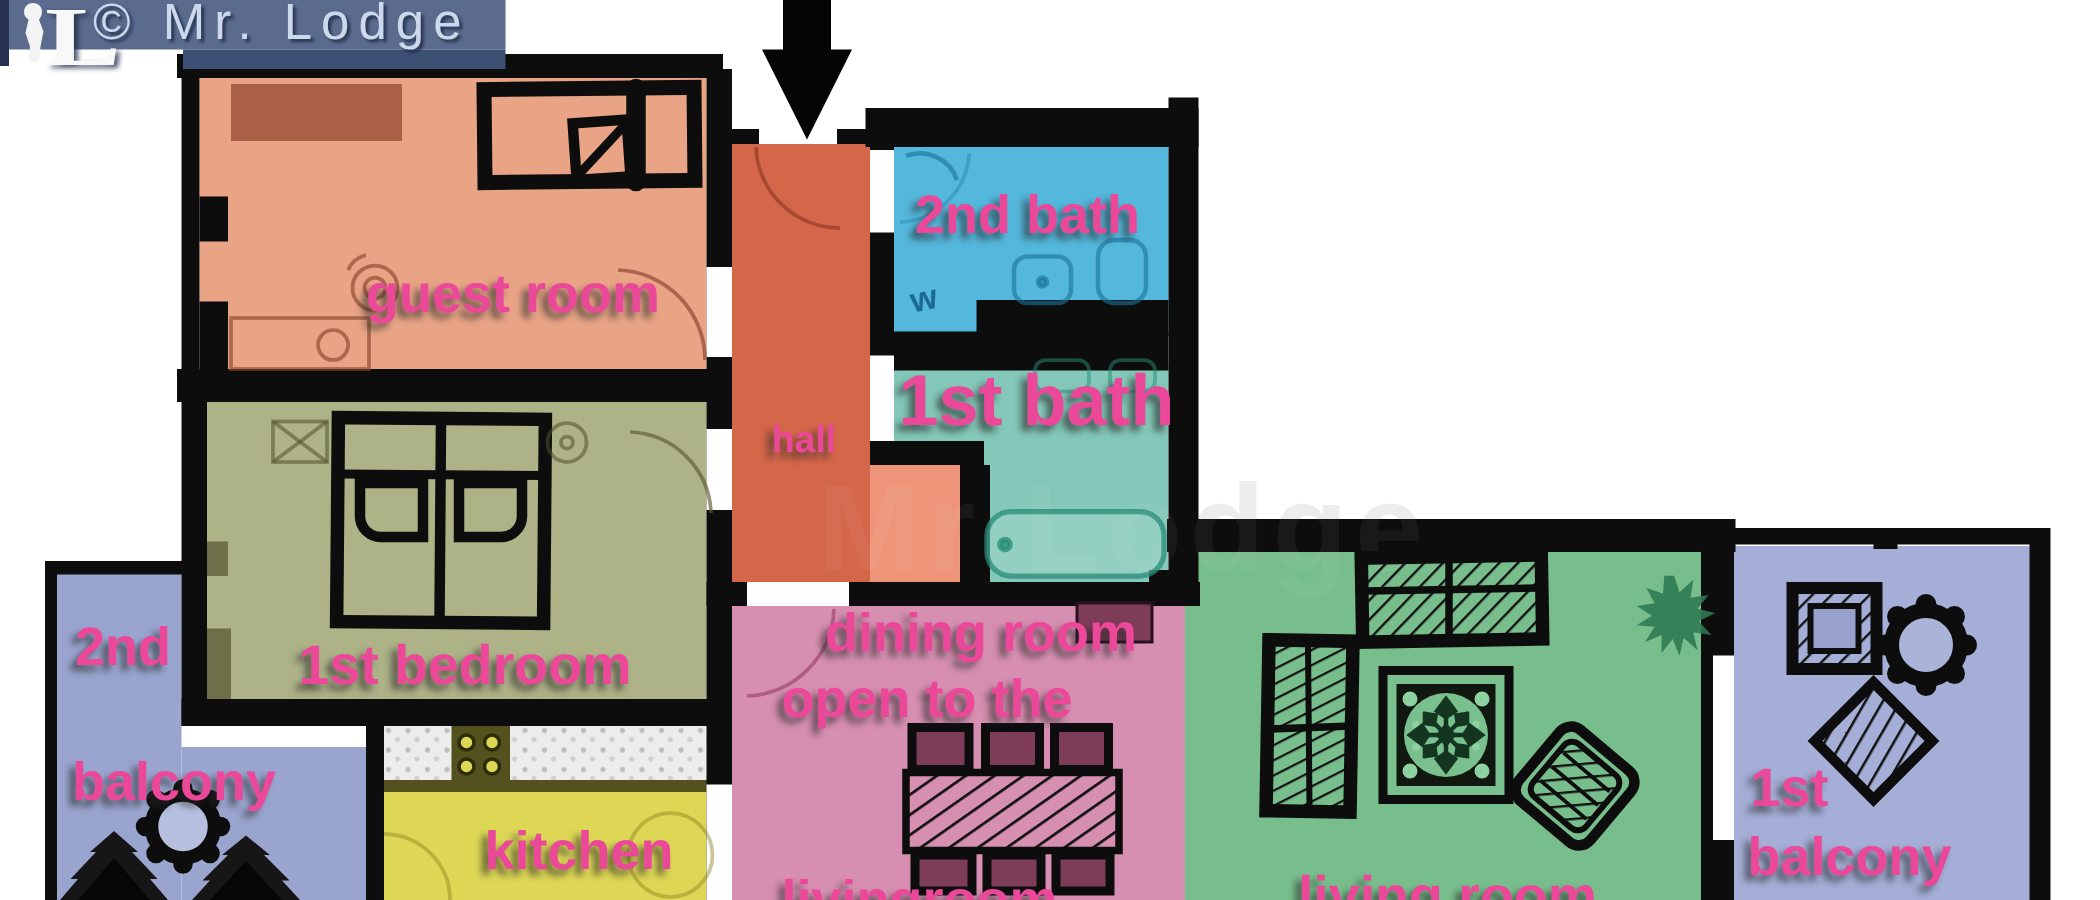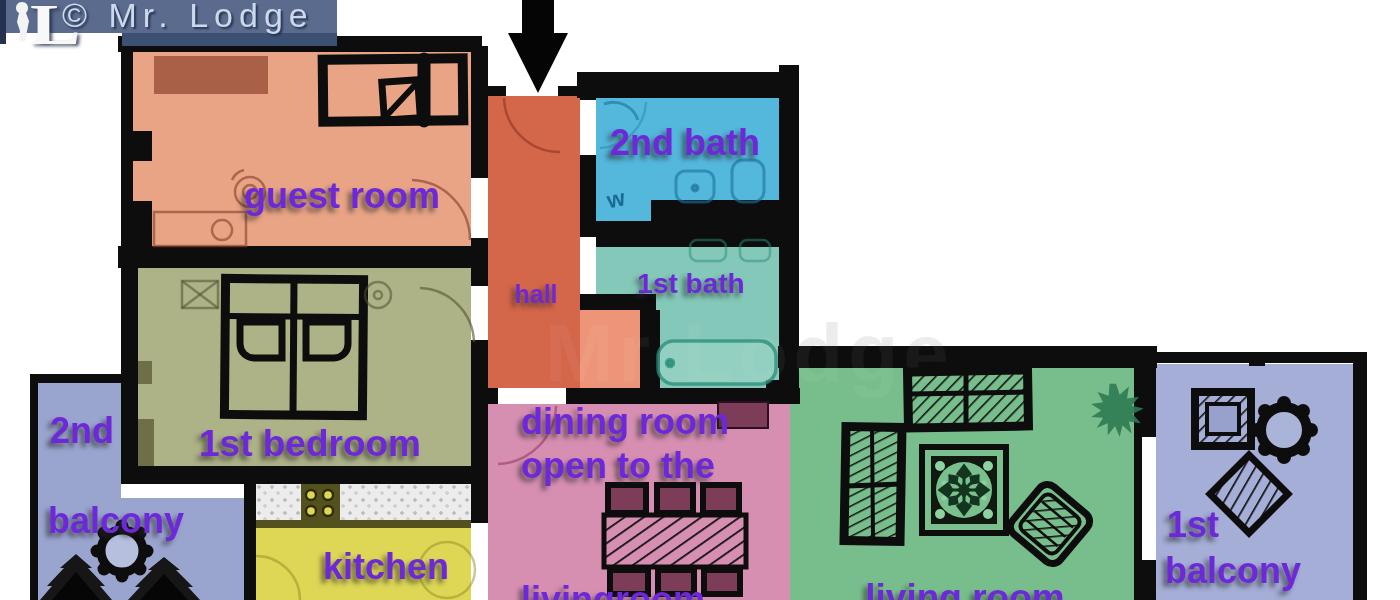--- a/index.html
+++ b/index.html
@@ -1,19 +1,19 @@
 <!DOCTYPE html>
 <html><head>
 <meta charset="utf-8">
 <style>
   html,body{margin:0;padding:0;background:#fff;}
   #plan{position:relative;width:1400px;height:600px;overflow:hidden;background:#ffffff;
         font-family:"Liberation Sans", sans-serif;}
   .abs{position:absolute;}
-  .lbl{position:absolute;color:#6d28d9;font-weight:bold;white-space:nowrap;
+  .lbl{position:absolute;color:#ec4899;font-weight:bold;white-space:nowrap;
        text-shadow:-4px 4px 5px rgba(40,40,40,0.65);}
 </style>
 </head>
 <body>
 <div id="plan">
 
 <div class="abs" style="left:545px;top:306px;font-size:82px;font-weight:bold;color:#ebebeb;letter-spacing:5px;z-index:1;font-family:'Liberation Sans',sans-serif;">Mr Lodge</div>
 
 <div class="abs" style="left:545px;top:306px;font-size:82px;font-weight:bold;color:rgba(255,255,255,0.05);letter-spacing:5px;z-index:6;font-family:'Liberation Sans',sans-serif;">Mr Lodge</div>
 
@@ -332,31 +332,31 @@
 
   <polygon points="1249,455 1288,494 1249,533 1210,494" fill="url(#h30)" stroke="#0d0d0d" stroke-width="7"></polygon>
 </svg>
 
 <div class="lbl" style="left:310px;top:196px;transform:translate(-50%,-50%);font-size:36px;z-index:7;margin-left:32px;">guest room</div>
 
 <div class="lbl" style="left:536px;top:294px;transform:translate(-50%,-50%);font-size:25px;z-index:7;">hall</div>
 
 <div class="lbl" style="left:685px;top:143px;transform:translate(-50%,-50%);font-size:36px;z-index:7;">2nd bath</div>
 
-<div class="lbl" style="left:691px;top:268px;transform:translate(-50%,-50%);font-size:28px;z-index:7;margin-top:16px;">1st bath</div>
+<div class="lbl" style="left:691px;top:268px;transform:translate(-50%,-50%);font-size:48px;z-index:7;">1st bath</div>
 
 <div class="lbl" style="left:310px;top:444px;transform:translate(-50%,-50%);font-size:37px;z-index:7;">1st bedroom</div>
 
 <div class="lbl" style="left:50px;top:431px;transform:translate(0,-50%);font-size:36px;z-index:7;">2nd</div>
 
 <div class="lbl" style="left:48px;top:521px;transform:translate(0,-50%);font-size:36px;z-index:7;">balcony</div>
 
 <div class="lbl" style="left:355px;top:567px;transform:translate(-50%,-50%);font-size:36px;z-index:7;margin-left:31px;">kitchen</div>
 
-<div class="lbl" style="left:521px;top:422px;transform:translate(0,-50%);font-size:36px;z-index:7;">dining room</div>
+<div class="lbl" style="left:550px;top:422px;transform:translate(0,-50%);font-size:36px;z-index:7;">dining room</div>
 
 <div class="lbl" style="left:521px;top:466px;transform:translate(0,-50%);font-size:36px;z-index:7;">open to the</div>
 
 <div class="lbl" style="left:521px;top:600px;transform:translate(0,-50%);font-size:36px;z-index:7;">livingroom</div>
 
 <div class="lbl" style="left:965px;top:598px;transform:translate(-50%,-50%);font-size:37px;z-index:7;">living room</div>
 
 <div class="lbl" style="left:1167px;top:525px;transform:translate(0,-50%);font-size:36px;z-index:7;">1st</div>
 
 <div class="lbl" style="left:1165px;top:571px;transform:translate(0,-50%);font-size:36px;z-index:7;">balcony</div>

